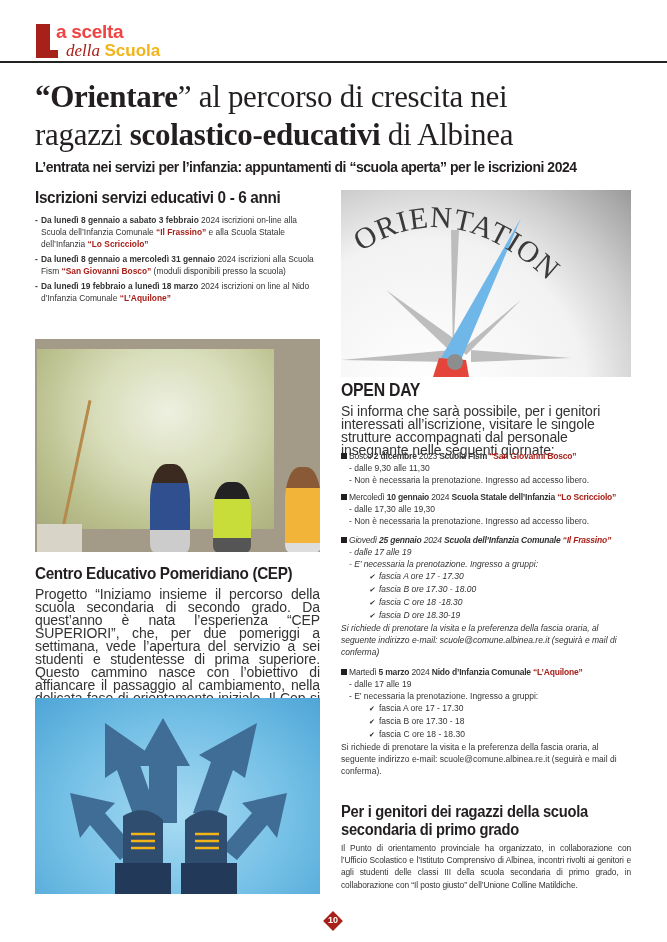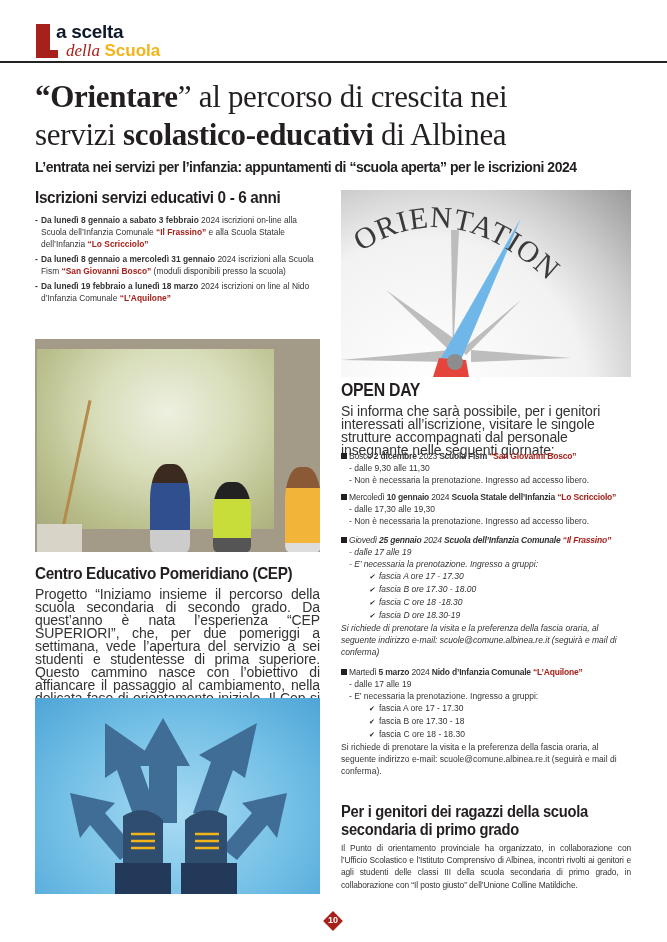--- a/index.html
+++ b/index.html
@@ -3,21 +3,21 @@
 <meta charset="utf-8">
 <style>
   * { box-sizing: border-box; margin: 0; padding: 0; }
   html, body { width: 667px; height: 942px; background: #fff; overflow: hidden; }
   body { position: relative; font-family: "Liberation Sans", sans-serif; color: #231f20; }
 
   
   .masthead { position: absolute; left: 36px; top: 22px; height: 38px; width: 200px; }
   .mast-L { position: absolute; left: 0; top: 2px; width: 14px; height: 34px; background: #a8201a; }
   .mast-L::after { content: ""; position: absolute; left: 0; bottom: 0; width: 22px; height: 8px; background: #a8201a; }
-  .mast-line1 { position: absolute; left: 20px; top: 0px; font-family: "Liberation Sans", sans-serif; font-weight: bold; font-size: 19px; color: #0f172a; letter-spacing: -0.3px; line-height: 20px; }
+  .mast-line1 { position: absolute; left: 20px; top: 0px; font-family: "Liberation Sans", sans-serif; font-weight: bold; font-size: 19px; color: #ef4444; letter-spacing: -0.3px; line-height: 20px; }
   .mast-line2 { position: absolute; left: 30px; top: 19px; line-height: 20px; white-space: nowrap; }
   .mast-della { font-family: "Liberation Serif", serif; font-style: italic; font-size: 17px; color: #a8201a; }
   .mast-scuola { font-family: "Liberation Sans", sans-serif; font-weight: bold; font-size: 17px; color: #f2b418; }
   .rule { position: absolute; left: 0; top: 61px; width: 667px; height: 2px; background: #222; }
 
   
   .headline { position: absolute; left: 35px; top: 78px; width: 610px; font-family: "Liberation Serif", serif; font-size: 31px; line-height: 38px; color: #231f20; letter-spacing: -0.3px; }
   .headline b { font-weight: bold; }
   .subhead { position: absolute; left: 35px; top: 158px; width: 620px; font-family: "Liberation Sans", sans-serif; font-weight: bold; font-size: 15.2px; color: #231f20; letter-spacing: -0.5px; transform: scaleX(0.92); transform-origin: left; white-space: nowrap; }
 
@@ -80,21 +80,21 @@
   <div class="mast-line1">a scelta</div>
   <div class="mast-line2">
     <span class="mast-della">della</span>
     <span class="mast-scuola">Scuola</span>
   </div>
 </div>
 <div class="rule"></div>
 
 <h1 class="headline" style="font-weight:normal;">
   <b><span>“</span><span>Orientare</span></b><span>”</span><span> al percorso di crescita nei</span><br>
-  <span>servizi </span><b>scolastico-educativi</b><span> di Albinea</span>
+  <span>ragazzi </span><b>scolastico-educativi</b><span> di Albinea</span>
 </h1>
 <div class="subhead">L’entrata nei servizi per l’infanzia: appuntamenti di “scuola aperta” per le iscrizioni 2024</div>
 
 <div class="col-left">
   <div class="sec-title">Iscrizioni servizi educativi 0 - 6 anni</div>
   <ul class="bullets">
     <li><b>Da lunedì 8 gennaio a sabato 3 febbraio</b><span> 2024 iscrizioni on-line alla Scuola dell’Infanzia Comunale </span><span class="red">“Il Frassino”</span><span> e alla Scuola Statale dell’Infanzia </span><span class="red">“Lo Scricciolo”</span></li>
     <li><b>Da lunedì 8 gennaio a mercoledì 31 gennaio</b><span> 2024 iscrizioni alla Scuola Fism </span><span class="red">“San Giovanni Bosco”</span><span> (moduli disponibili presso la scuola)</span></li>
     <li><b>Da lunedì 19 febbraio a lunedì 18 marzo</b><span> 2024 iscrizioni on line al Nido d’Infanzia Comunale </span><span class="red">“L’Aquilone”</span></li>
   </ul>

